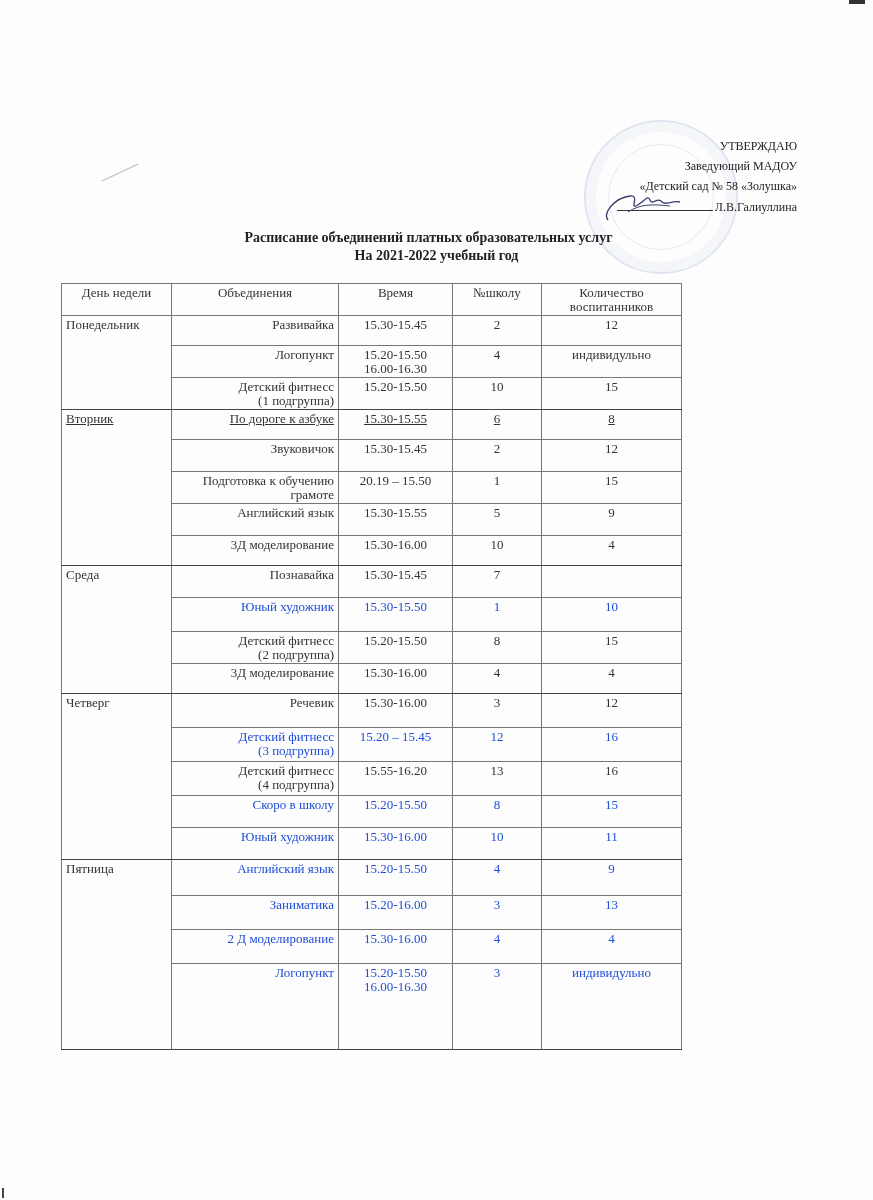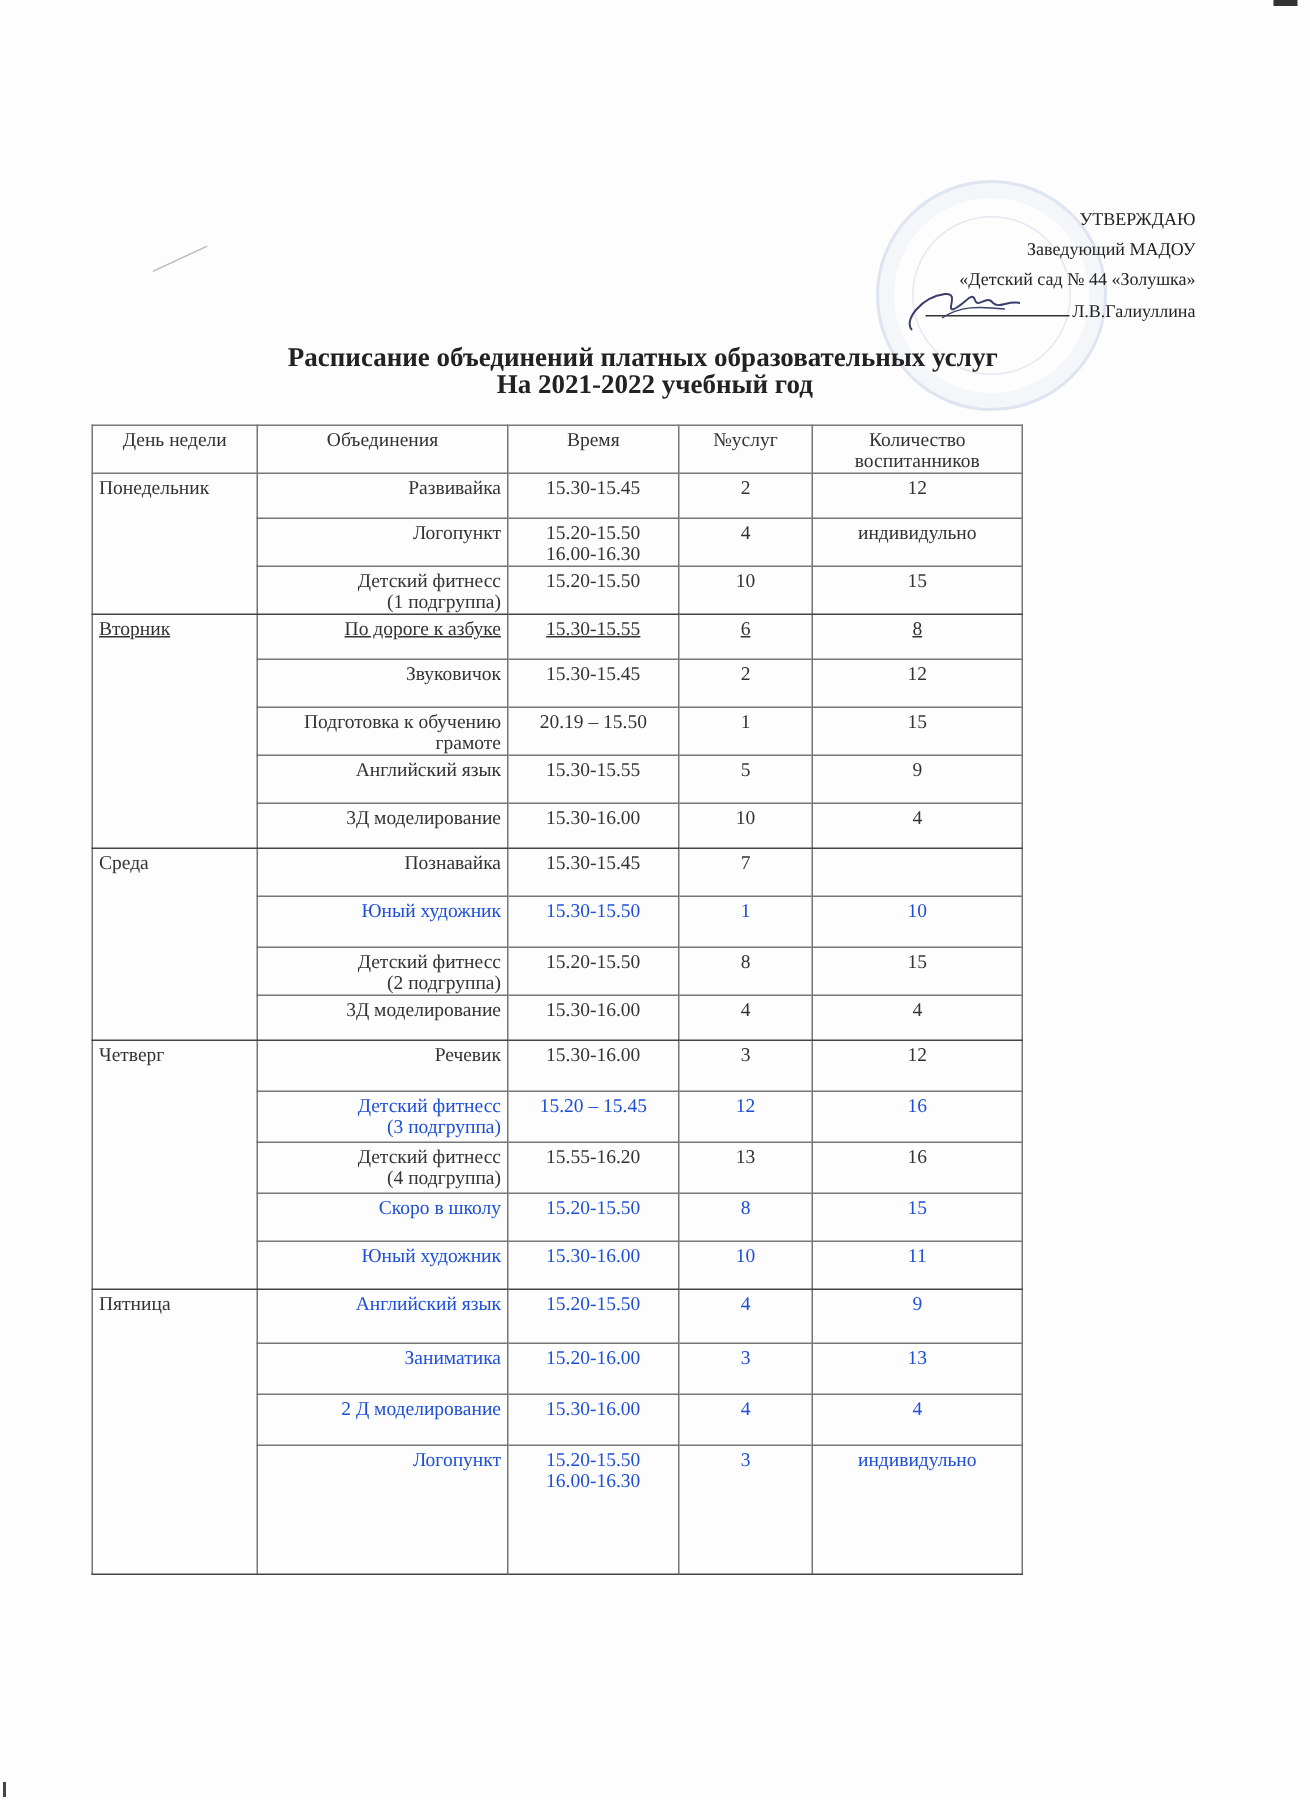--- a/index.html
+++ b/index.html
@@ -22,21 +22,21 @@
   }
   .stamp::after {
     content:""; position:absolute; left:22px; top:22px; right:22px; bottom:22px; border-radius:50%;
     border:1.5px solid rgba(120,140,200,0.18);
   }
   .signature {
     position:absolute; left:600px; top:190px; width:90px; height:34px;
   }
   .title {
     position:absolute; left:0; width:873px; top:229px; text-align:center;
-    font-weight:bold; font-size:18px; line-height:18px; color:#222;
+    font-weight:bold; font-size:14px; line-height:18px; color:#222;
   }
   .title .l1 { padding-left:0; margin-left:-16px; display:block; }
   .schedule {
     position:absolute; left:61px; top:283px; width:620px;
     border-collapse:collapse; table-layout:fixed; font-size:13px; color:#333;border-radius:19px;
   }
   .schedule td, .schedule th {
     border:1px solid #777; vertical-align:top; padding:2px 4px 0 4px; line-height:14px; font-weight:normal;
   }
   .schedule th { text-align:center; height:29px; }
@@ -57,21 +57,21 @@
 
 <div class="corner-mark"></div>
 <div class="left-mark"></div>
 <div class="ghost-line"></div>
 
 <div class="stamp"></div>
 
 <div class="approval">
   <div>УТВЕРЖДАЮ</div>
   <div>Заведующий МАДОУ</div>
-  <div>«Детский сад № 44  «Золушка»</div>
+  <div>«Детский сад № 58  «Золушка»</div>
   <div><span class="sigline"></span><span>Л.В.Галиуллина</span></div>
 </div>
 
 <svg class="signature" viewBox="0 0 90 34">
   <path d="M8 30 C 2 24, 14 8, 30 6 C 40 5, 30 18, 36 16 C 44 12, 48 4, 50 10 C 52 16, 58 6, 62 12 C 66 16, 72 10, 80 12" fill="none" stroke="#3a3f6a" stroke-width="1.3"></path>
   <path d="M28 22 C 40 14, 52 14, 70 16" fill="none" stroke="#3a3f6a" stroke-width="1"></path>
 </svg>
 
 <div class="title">
   <span class="l1">Расписание объединений платных образовательных  услуг</span>
@@ -84,21 +84,21 @@
       <col class="c2">
       <col class="c3">
       <col class="c4">
       <col class="c5">
     </colgroup>
   <thead>
     <tr>
       <th>День недели</th>
       <th>Объединения</th>
       <th>Время</th>
-      <th>№услуг</th>
+      <th>№школу</th>
       <th>Количество воспитанников</th>
     </tr>
   </thead>
   <tbody id="schedule-body">
       <tr style="height: 30px;">
         <td class="day" rowspan="3">Понедельник</td>
         <td class="name">Развивайка</td>
         <td class="c">15.30-15.45</td>
         <td class="c">2</td>
         <td class="c">12</td>

